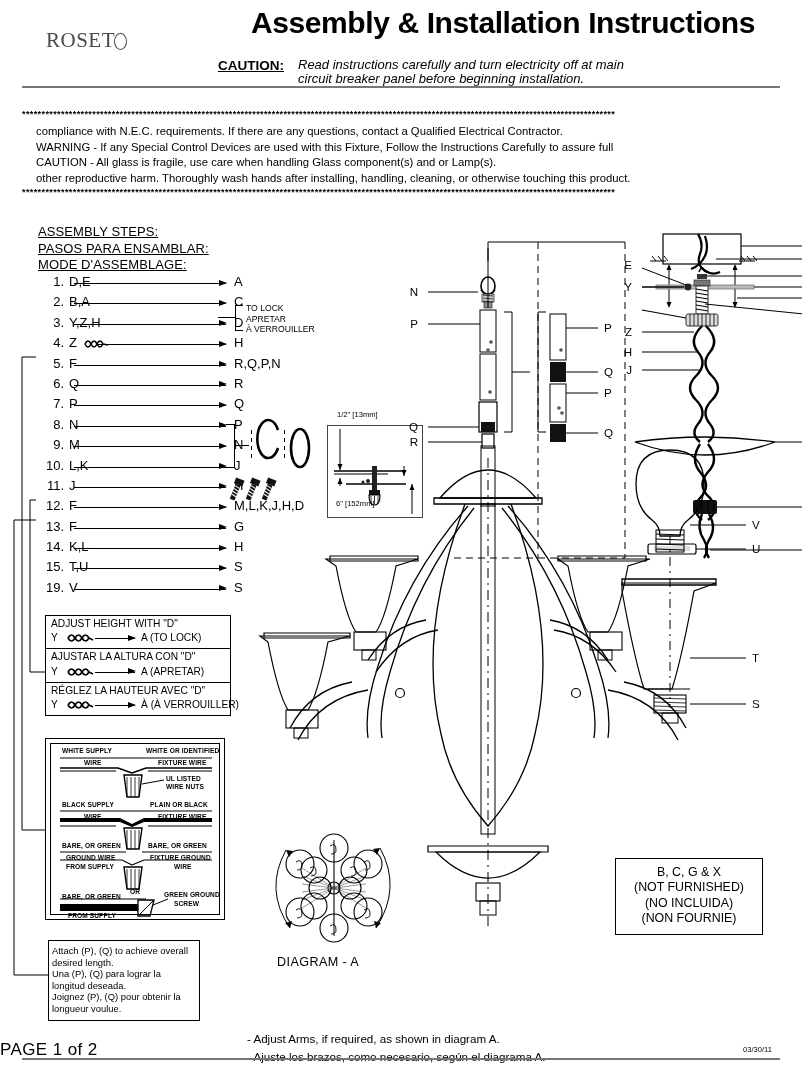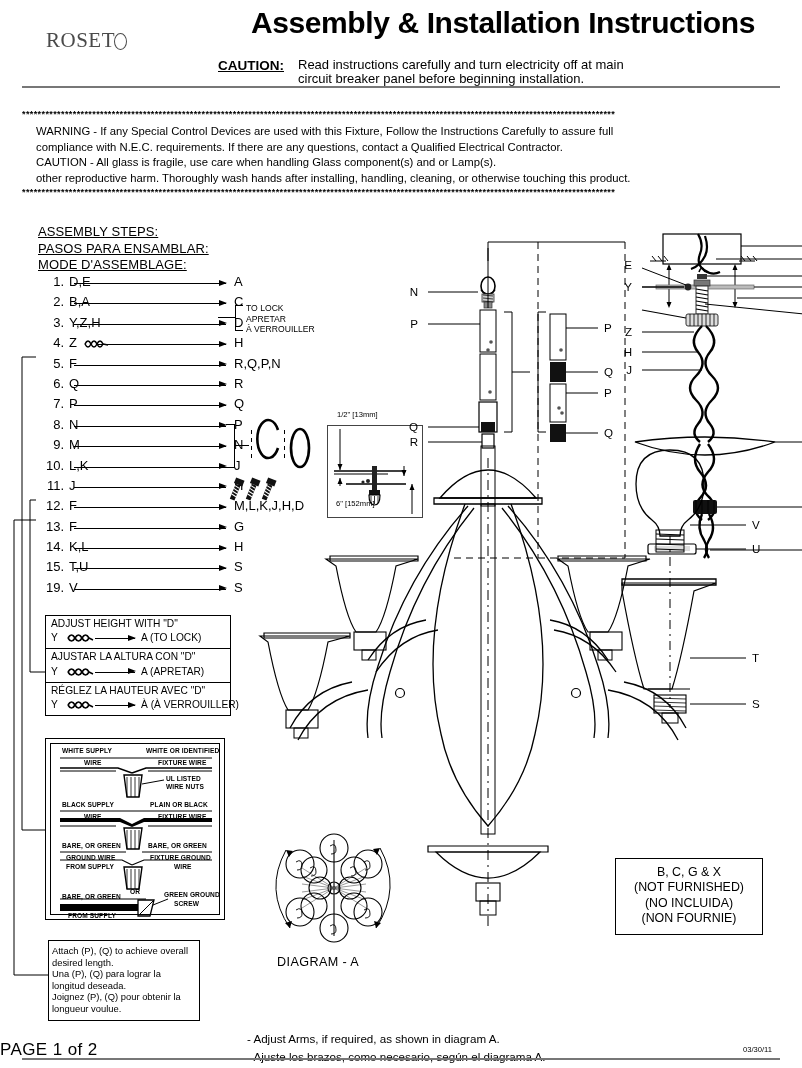--- a/index.html
+++ b/index.html
@@ -23,21 +23,21 @@
     color:#4a4a4a;
   }
   .logo .o-ring{ display:inline-block; border:1.6px solid #4a4a4a; border-radius:50%;
                  width:13px;height:17px; vertical-align:-3px; margin-left:-1px;}
   .hdr-title {
     position:absolute; left:218px; top:6px; width:570px;
     font-size:30px; font-weight:700; letter-spacing:-.4px; text-align:center;
   }
   .caution-row { position:absolute; left:218px; top:46px; width:572px; display:flex;margin-top:12px; }
   .caution-lbl { font-size:13.5px; font-weight:700; text-decoration:underline; white-space:nowrap; }
-  .caution-txt { font-size:13px; line-height:13.5px; margin-left:14px; }
+  .caution-txt { font-size:13px; line-height:13.5px; margin-left:14px;font-style:italic; }
   .hdr-rule { position:absolute; left:22px; top:86px; width:758px; height:2px; background:#777; }
 
   
   .warnwrap { position:absolute; left:22px; top:110px; width:760px; }
   .astline { font-size:9px; letter-spacing:.4px; line-height:8px;
              overflow:hidden; white-space:nowrap; height:9px; font-weight:700;}
   .warn-lines { padding:5px 0 2px 14px; }
   .warn-lines p { margin:0 0 1px 0; font-size:11.3px; line-height:14.6px; }
 
   
@@ -139,22 +139,22 @@
         <div>Read instructions carefully and turn electricity off at main</div>
         <div>circuit breaker panel before beginning installation.</div>
       </div>
     </div>
     <div class="hdr-rule"></div>
   </div>
 
   <div class="warnwrap">
     <div class="astline">********************************************************************************************************************************************************</div>
     <div class="warn-lines">
+      <p>compliance with N.E.C. requirements. If there are any questions, contact a Qualified Electrical Contractor.</p>
       <p>WARNING - If any Special Control Devices are used with this Fixture, Follow the Instructions Carefully to assure full</p>
-      <p>compliance with N.E.C. requirements. If there are any questions, contact a Qualified Electrical Contractor.</p>
       <p>CAUTION - All glass is fragile, use care when handling Glass component(s) and or Lamp(s).</p>
       <p>other reproductive harm.  Thoroughly wash hands after installing, handling, cleaning, or otherwise touching this product.</p>
     </div>
     <div class="astline">********************************************************************************************************************************************************</div>
   </div>
 
   <div class="steps-hd">
     <div>ASSEMBLY STEPS:</div>
     <div>PASOS PARA ENSAMBLAR:</div>
     <div>MODE D'ASSEMBLAGE:</div>

